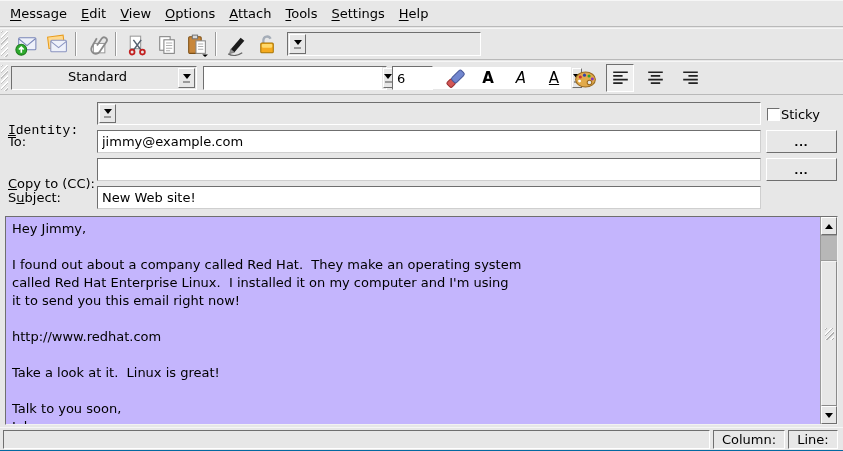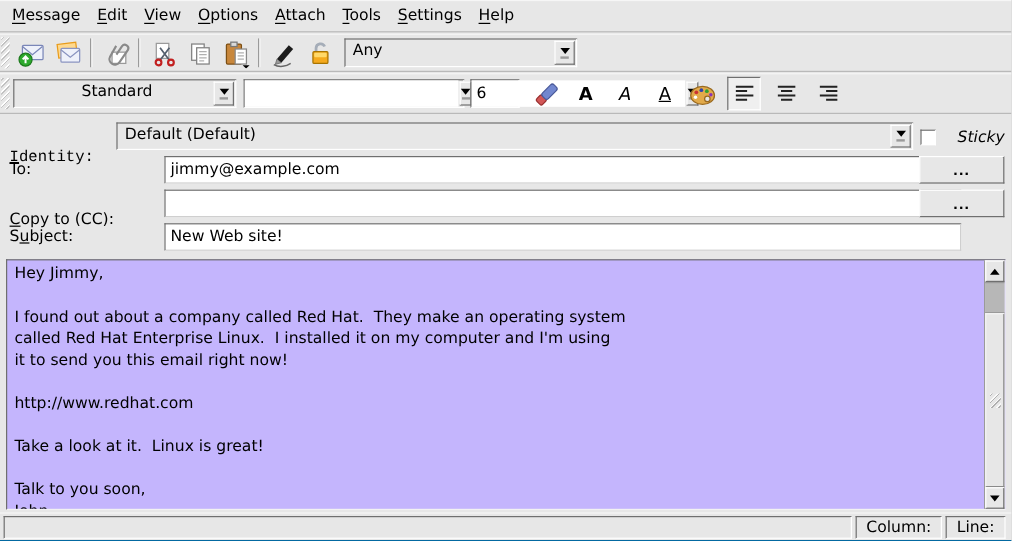--- a/index.html
+++ b/index.html
@@ -6,21 +6,21 @@
   html,body { background:#d8d8d8; }
   .window {
     position:relative; width:843px; height:451px;
     background:#e7e7e7; overflow:hidden;
     font-family:"DejaVu Sans","Liberation Sans",sans-serif;
     font-size:13px; color:#000;
     border-bottom:1px solid #0369a1;
   }
   
   .raised  { border:1px solid; border-color:#ffffff #6f6f6f #6f6f6f #ffffff; background:#e7e7e7; }
-  .field   { border:1px solid; border-color:#6f6f6f #cfcfcf #cfcfcf #6f6f6f; background:#fff;margin-left:40px; }
+  .field   { border:1px solid; border-color:#6f6f6f #cfcfcf #cfcfcf #6f6f6f; background:#fff; }
   
   .menubar { position:absolute; left:0; top:0; width:843px; height:27px;
     display:flex; align-items:center; padding-left:3px;
     border-top:1px solid #f6f6f6; border-bottom:1px solid #b9b9b9; }
   .menu-item { padding:3px 7px; cursor:default; }
   .menu-item u { text-underline-offset:2px; }
   
   .toolbar { position:absolute; left:0; width:843px; display:flex; align-items:center;
     border-top:1px solid #f6f6f6; border-bottom:1px solid #b9b9b9; }
   .toolbar1 { top:28px; height:32px; }
@@ -42,21 +42,21 @@
   .tri-down { width:0; height:0; border-left:4px solid transparent; border-right:4px solid transparent;
     border-top:5px solid #000; }
   .dash { width:7px; height:2px; background:#9a9a9a; }
   
   .hrow-label { position:absolute; left:8px; height:23px; line-height:23px; }
   .hline { position:absolute; left:97px; width:664px; height:23px; }
   input.text { width:100%; height:23px; padding:0 4px;
     font:13px "DejaVu Sans","Liberation Sans",sans-serif; }
   .dots-btn { position:absolute; left:766px; width:71px; height:23px; text-align:center;
     line-height:19px; font-weight:bold; letter-spacing:1px; }
-  .sticky { position:absolute; left:767px; top:107px; display:flex; align-items:center; gap:18px;font-style:italic; }
+  .sticky { position:absolute; left:767px; top:107px; display:flex; align-items:center; gap:1px; }
   .checkbox { width:13px; height:13px; background:#fff; border:1px solid;
     border-color:#6f6f6f #ffffff #ffffff #6f6f6f; }
   
   .editor-frame { position:absolute; left:5px; top:216px; width:833px; height:209px;
     border:1px solid; border-color:#6f6f6f #f2f2f2 #f2f2f2 #6f6f6f; background:#c4b5fd; display:flex; }
   .editor-text { flex:1; padding:3px 6px; white-space:pre-wrap; line-height:18px; overflow:hidden; }
   .vscroll { width:17px; background:#c9c9c9; display:flex; flex-direction:column;
     border-left:1px solid #9a9a9a; }
   .sb-btn { height:18px; display:flex; align-items:center; justify-content:center; }
   .tri-up-s { width:0; height:0; border-left:4px solid transparent; border-right:4px solid transparent;
@@ -161,21 +161,20 @@
 
     <div class="tb-btn">
       <svg width="25" height="25" viewBox="0 0 24 24">
         <path d="M9 11 V7.8 a3.6 3.6 0 0 1 6.9 -1.3" fill="none" stroke="#a5adb8" stroke-width="2.2"></path>
         <rect x="6.5" y="10.5" width="12" height="9.5" rx="1" fill="#f5aa1e" stroke="#a87400"></rect>
         <rect x="7.5" y="11.5" width="10" height="3.5" rx="1" fill="#ffd96a"></rect>
       </svg>
     </div>
 
     <div class="combo" style="width:194px; margin-left:6px;">
-      <span class="combo-value">Any</span>
       <span class="combo-btn raised">
         <span class="tri-down"></span>
         <span class="dash"></span>
       </span>
     </div>
   </div>
 
   <div class="toolbar toolbar2">
     <div class="tb-handle"></div>
 
@@ -247,21 +246,20 @@
     <div class="tb-btn" style="margin-left:6px;">
       <svg width="25" height="25" viewBox="0 0 24 24">
         <path d="M5 6 h14 M10 9.5 h9 M5 13 h14 M10 16.5 h9" stroke="#222" stroke-width="1.6"></path>
       </svg>
     </div>
   </div>
 
   <div>
     <span class="hrow-label" style="top:119px;font-family:Liberation Mono, monospace;"><u>I</u>dentity:</span>
     <div class="hline combo" style="top:102px; height:23px;">
-      <span class="combo-value">Default (Default)</span>
       <span class="combo-btn raised">
         <span class="tri-down"></span>
         <span class="dash"></span>
       </span>
     </div>
     <div class="sticky">
       <span class="checkbox"></span>
       <span>Sticky</span>
     </div>
 

